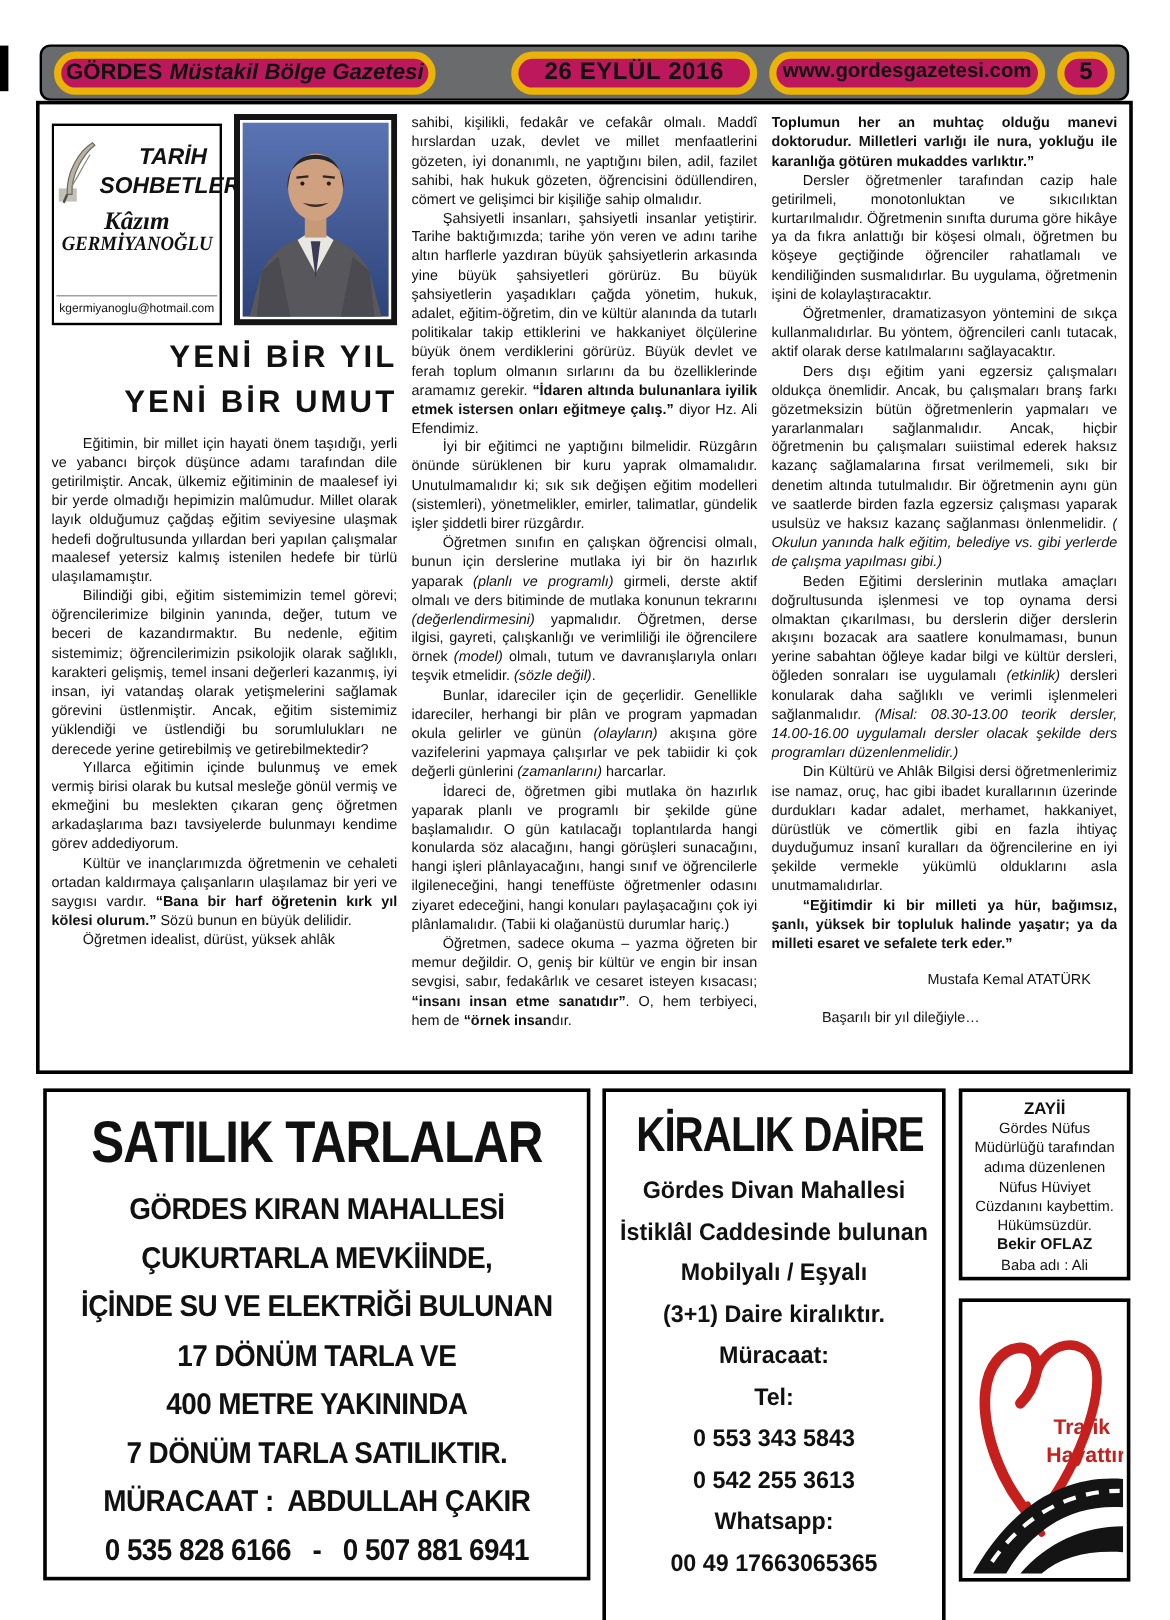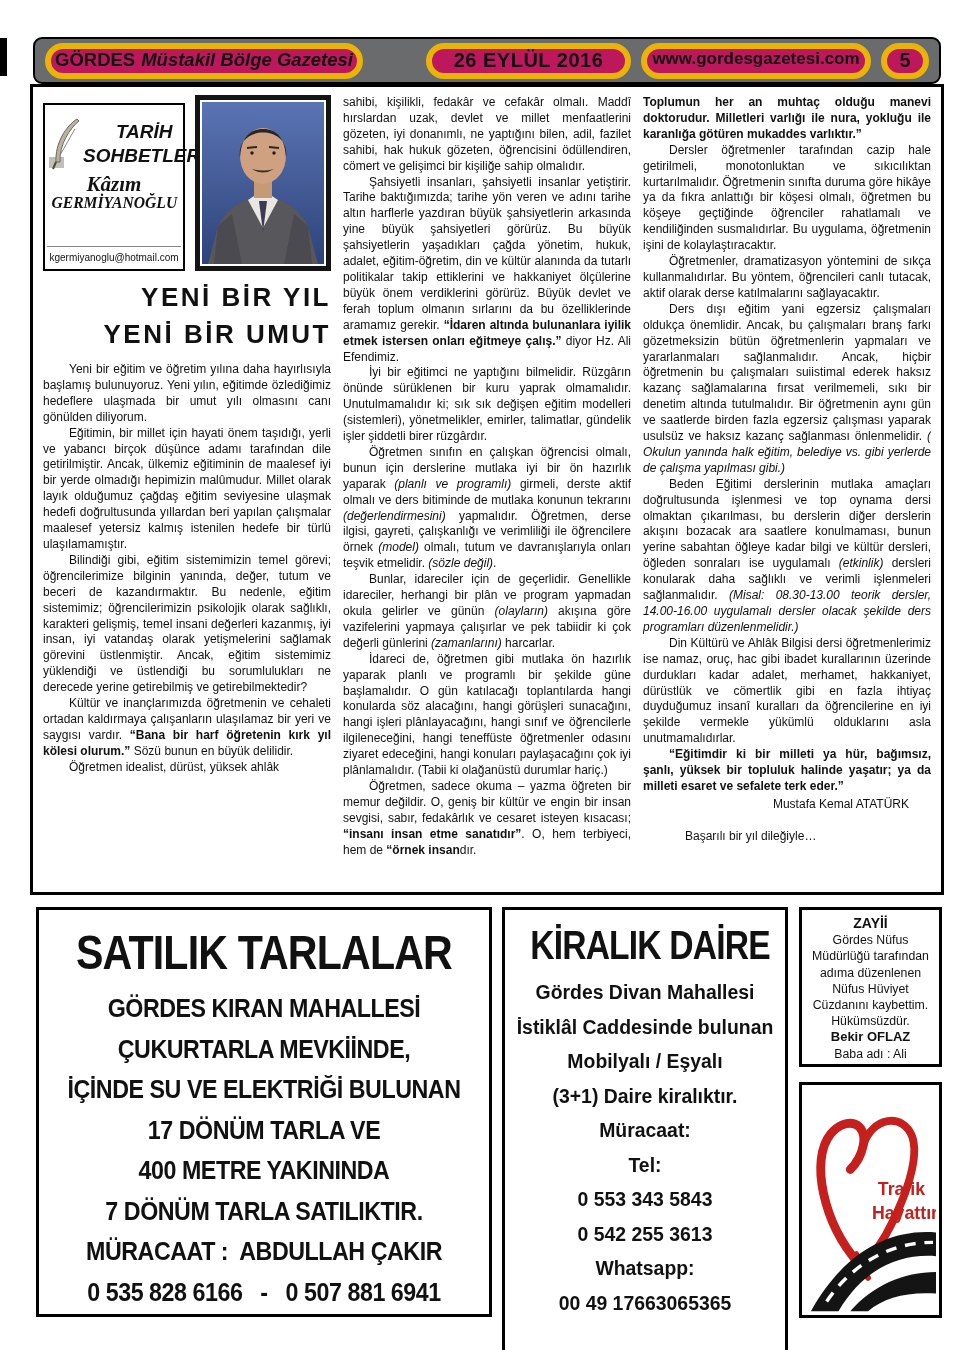--- a/index.html
+++ b/index.html
@@ -32,21 +32,21 @@
     position:absolute; left:30px; top:84px; width:914px; height:811px;
     border:3px solid #000; background:#fff;
     display:flex; gap:12px; padding:8px 10px;
   }
   .col { width:288px; font-size:12px; line-height:15.9px; text-align:justify; overflow:hidden; }
   .col:last-child { flex:1; }
   p.para { margin:0; text-indent:26px; }
   p.para.no-indent { text-indent:0; }
   .b { font-weight:bold; }
   .i { font-style:italic; }
-  p.para.sig { text-align:right; padding-right:22px; text-indent:0; margin-top:2px; }
+  p.para.sig { text-align:right; padding-right:22px; text-indent:0; margin-top:14px; }
   p.para.closing { margin-top:16px; text-indent:42px; text-align:left; }
 
   
   .author-row { display:flex; gap:10px; height:176px; margin-bottom:4px; }
   .author-box {
     width:142px; height:168px; margin-top:8px; border:2px solid #000;
     display:flex; flex-direction:column; align-items:center; padding:12px 2px 3px 2px; text-align:center;
   }
   .series-row { display:flex; align-items:flex-start; width:100%; }
   .quill-icon { width:36px; height:54px; flex:0 0 36px; }
@@ -137,23 +137,23 @@
             <circle cx="50" cy="51" r="1.7" fill="#241d18"></circle>
               <circle cx="72" cy="51" r="1.7" fill="#241d18"></circle>
           </svg>
         </div>
       </div>
       <div class="article-title">
         <div>YENİ BİR YIL</div>
         <div>YENİ BİR UMUT</div>
       </div>
       <div>
-          <p class="para"><span class="">Yeni bir eğitim ve öğretim yılına daha hayırlısıyla başlamış bulunuyoruz. Yeni yılın, eğitimde özlediğimiz hedeflere ulaşmada bir umut yılı olmasını canı gönülden diliyorum.</span></p>
           <p class="para"><span class="">Eğitimin, bir millet için hayati önem taşıdığı, yerli ve yabancı birçok düşünce adamı tarafından dile getirilmiştir. Ancak, ülkemiz eğitiminin de maalesef iyi bir yerde olmadığı hepimizin malûmudur. Millet olarak layık olduğumuz çağdaş eğitim seviyesine ulaşmak hedefi doğrultusunda yıllardan beri yapılan çalışmalar maalesef yetersiz kalmış istenilen hedefe bir türlü ulaşılamamıştır.</span></p>
           <p class="para"><span class="">Bilindiği gibi, eğitim sistemimizin temel görevi; öğrencilerimize bilginin yanında, değer, tutum ve beceri de kazandırmaktır. Bu nedenle, eğitim sistemimiz; öğrencilerimizin psikolojik olarak sağlıklı, karakteri gelişmiş, temel insani değerleri kazanmış, iyi insan, iyi vatandaş olarak yetişmelerini sağlamak görevini üstlenmiştir. Ancak, eğitim sistemimiz yüklendiği ve üstlendiği bu sorumlulukları ne derecede yerine getirebilmiş ve getirebilmektedir?</span></p>
+          <p class="para"><span class="">Yıllarca eğitimin içinde bulunmuş ve emek vermiş birisi olarak bu kutsal mesleğe gönül vermiş ve ekmeğini bu meslekten çıkaran genç öğretmen arkadaşlarıma bazı tavsiyelerde bulunmayı kendime görev addediyorum.</span></p>
           <p class="para"><span class="">Kültür ve inançlarımızda öğretmenin ve cehaleti ortadan kaldırmaya çalışanların ulaşılamaz bir yeri ve saygısı vardır. </span><span class="b">“Bana bir harf öğretenin kırk yıl kölesi olurum.”</span><span class=""> Sözü bunun en büyük delilidir.</span></p>
           <p class="para"><span class="">Öğretmen idealist, dürüst, yüksek ahlâk</span></p>
         </div>
     </div>
     <div class="col">
       <div>
           <p class="para no-indent"><span class="">sahibi, kişilikli, fedakâr ve cefakâr olmalı. Maddî hırslardan uzak, devlet ve millet menfaatlerini gözeten, iyi donanımlı, ne yaptığını bilen, adil, fazilet sahibi, hak hukuk gözeten, öğrencisini ödüllendiren, cömert ve gelişimci bir kişiliğe sahip olmalıdır.</span></p>
           <p class="para"><span class="">Şahsiyetli insanları, şahsiyetli insanlar yetiştirir. Tarihe baktığımızda; tarihe yön veren ve adını tarihe altın harflerle yazdıran büyük şahsiyetlerin arkasında yine büyük şahsiyetleri görürüz. Bu büyük şahsiyetlerin yaşadıkları çağda yönetim, hukuk, adalet, eğitim-öğretim, din ve kültür alanında da tutarlı politikalar takip ettiklerini ve hakkaniyet ölçülerine büyük önem verdiklerini görürüz. Büyük devlet ve ferah toplum olmanın sırlarını da bu özelliklerinde aramamız gerekir. </span><span class="b">“İdaren altında bulunanlara iyilik etmek istersen onları eğitmeye çalış.”</span><span class=""> diyor Hz. Ali Efendimiz.</span></p>
           <p class="para"><span class="">İyi bir eğitimci ne yaptığını bilmelidir. Rüzgârın önünde sürüklenen bir kuru yaprak olmamalıdır. Unutulmamalıdır ki; sık sık değişen eğitim modelleri (sistemleri), yönetmelikler, emirler, talimatlar, gündelik işler şiddetli birer rüzgârdır.</span></p>
           <p class="para"><span class="">Öğretmen sınıfın en çalışkan öğrencisi olmalı, bunun için derslerine mutlaka iyi bir ön hazırlık yaparak </span><span class=" i">(planlı ve programlı)</span><span class=""> girmeli, derste aktif olmalı ve ders bitiminde de mutlaka konunun tekrarını </span><span class=" i">(değerlendirmesini)</span><span class=""> yapmalıdır. Öğretmen, derse ilgisi, gayreti, çalışkanlığı ve verimliliği ile öğrencilere örnek </span><span class=" i">(model)</span><span class=""> olmalı, tutum ve davranışlarıyla onları teşvik etmelidir. </span><span class=" i">(sözle değil)</span><span class="">.</span></p>

